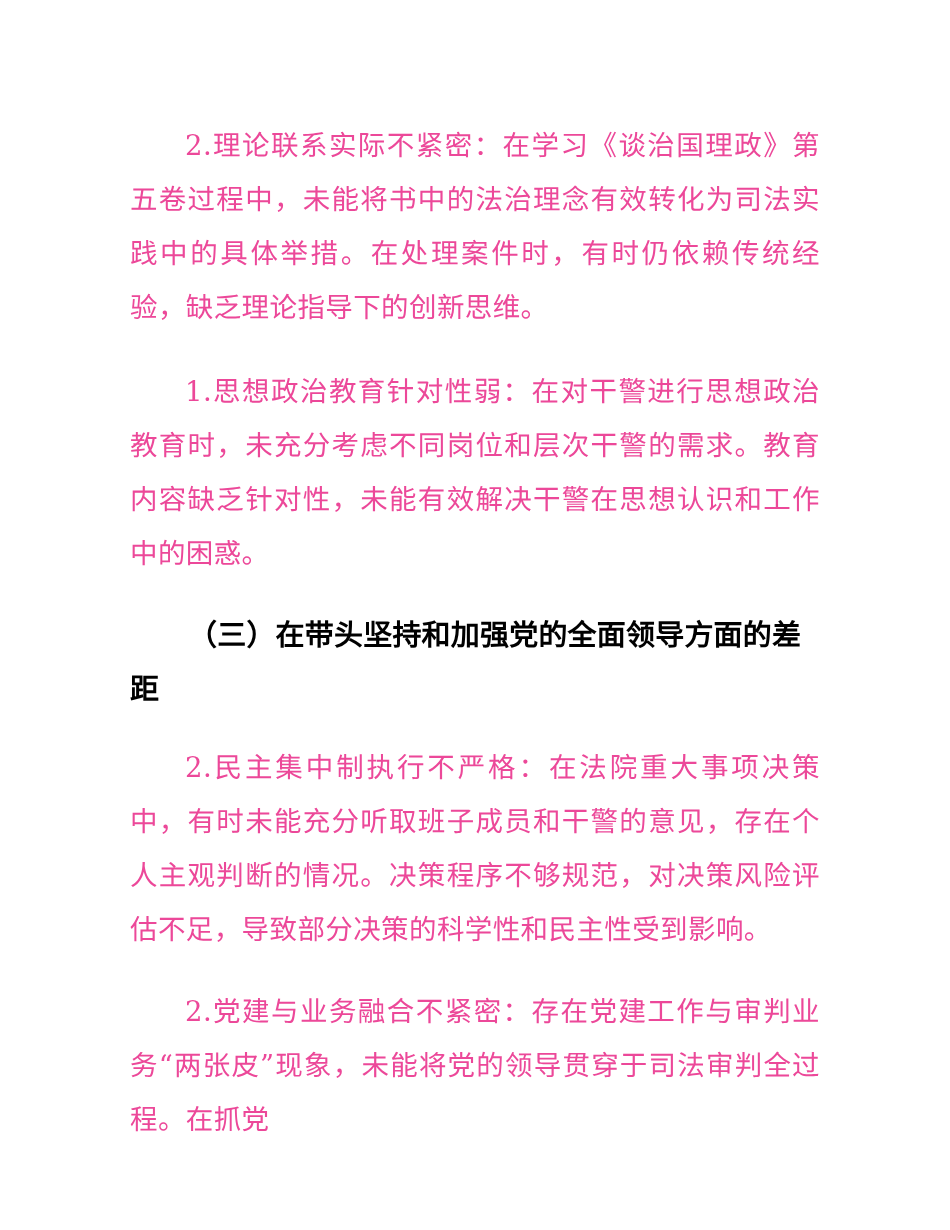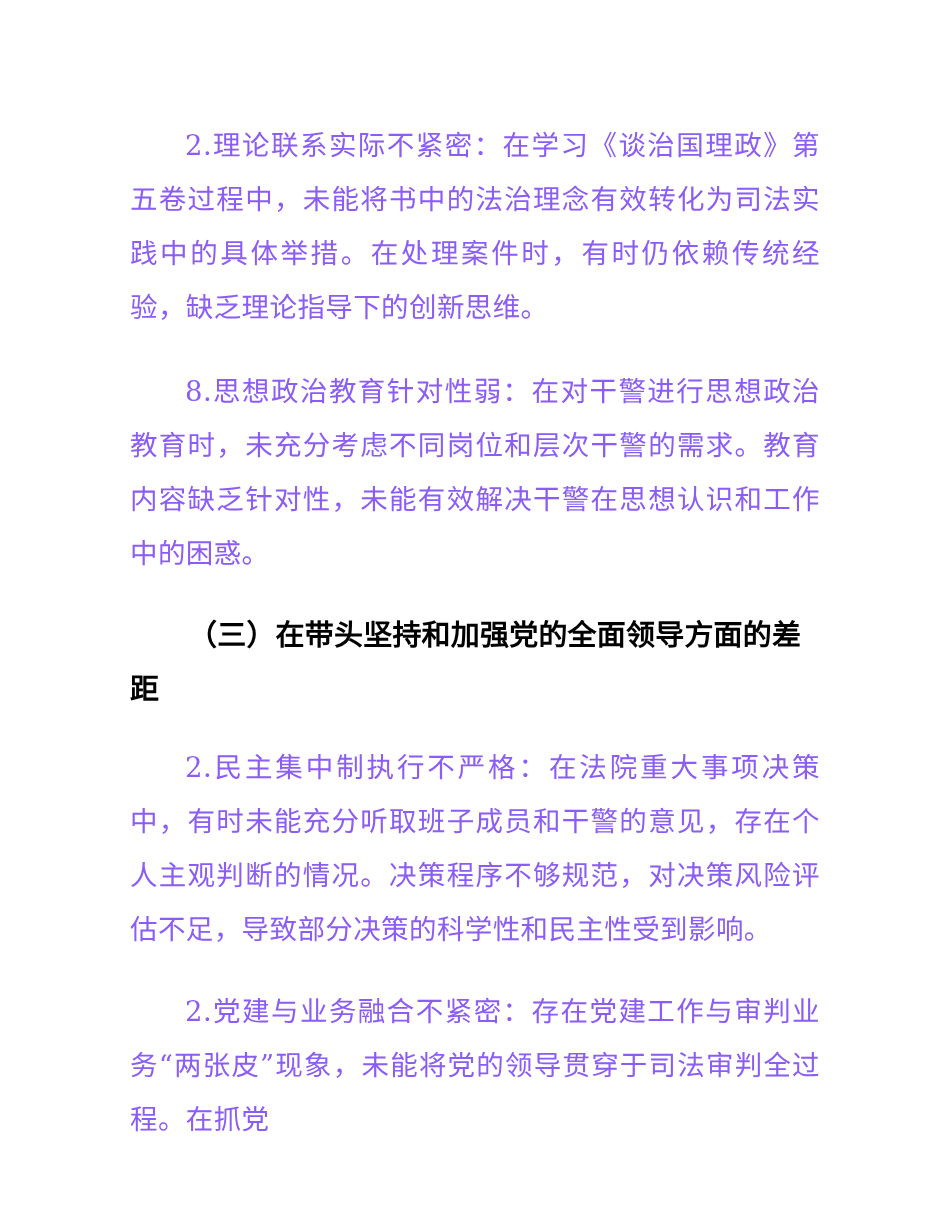--- a/index.html
+++ b/index.html
@@ -23,21 +23,21 @@
     left: 130px;
     top: 118px;
     width: 690px;
   }
 
   
   .body-para {
     font-family: "DejaVu Serif", "Liberation Serif", serif;
     font-size: 27.5px;
     line-height: 54px;
-    color: #8b5cf6;
+    color: #ec4899;
     text-align: justify;
     text-justify: inter-ideograph;
     text-indent: 2em;
     margin: 0 0 28px 0;
     letter-spacing: 0.4px;
     -webkit-font-smoothing: antialiased;
   }
 
   .body-para:last-child {
     margin-bottom: 0;
@@ -62,21 +62,21 @@
 </style>
 </head>
 <body>
 
 <div class="page">
   <div class="text-column">
 
     <p class="body-para">2.理论联系实际不紧密：在学习《谈治国理政》第五卷过程中，未能将书中的法治理念有效转化为司法实践中的具体举措。在处理案件时，有时仍依赖传统经验，缺乏理论指导下的创新思维。</p>
 
 
-    <p class="body-para gap-before-heading">8.思想政治教育针对性弱：在对干警进行思想政治教育时，未充分考虑不同岗位和层次干警的需求。教育内容缺乏针对性，未能有效解决干警在思想认识和工作中的困惑。</p>
+    <p class="body-para gap-before-heading">1.思想政治教育针对性弱：在对干警进行思想政治教育时，未充分考虑不同岗位和层次干警的需求。教育内容缺乏针对性，未能有效解决干警在思想认识和工作中的困惑。</p>
 
     <h2 class="section-heading">（三）在带头坚持和加强党的全面领导方面的差距</h2>
 
     <p class="body-para">2.民主集中制执行不严格：在法院重大事项决策中，有时未能充分听取班子成员和干警的意见，存在个人主观判断的情况。决策程序不够规范，对决策风险评估不足，导致部分决策的科学性和民主性受到影响。</p>
 
     <p class="body-para">2.党建与业务融合不紧密：存在党建工作与审判业务“两张皮”现象，未能将党的领导贯穿于司法审判全过程。在抓党</p>
 
   </div>
 </div>
 

